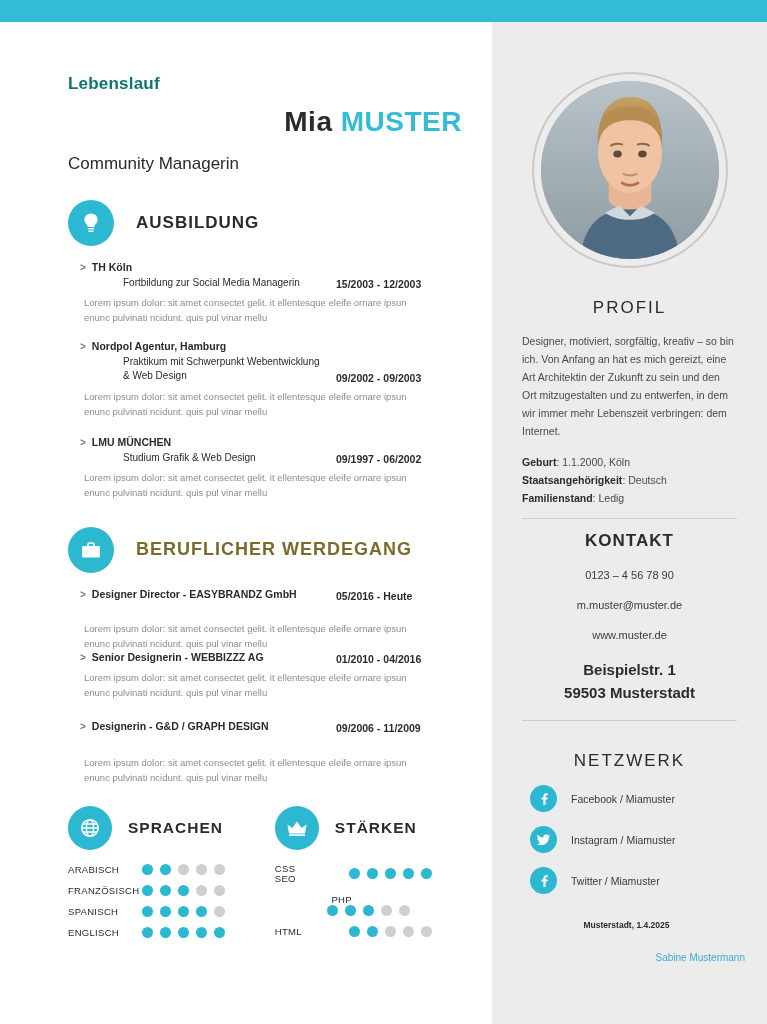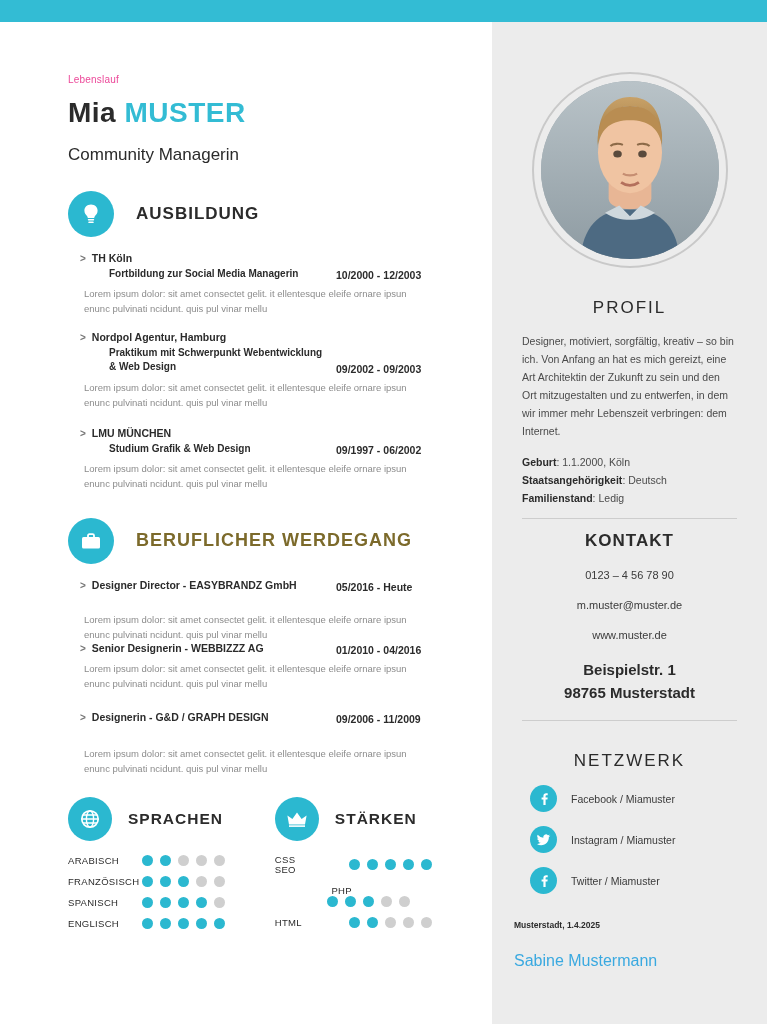--- a/index.html
+++ b/index.html
@@ -45,32 +45,33 @@
   .right-col {
     width: 275px;
     background: #ececec;
     position: relative;
     box-sizing: border-box;
     padding: 22px 22px 0 22px;
   }
 
   
   .label-lebenslauf {
-    font-size: 10px;
-    font-weight: normal;
-    color: #ec4899;
+    font-size: 17px;
+    font-weight: bold;
+    color: #0f766e;
     letter-spacing: .2px;
     margin: 22px 0 2px 0;
   }
   .name-line {
     font-size: 28px;
     font-weight: bold;
     color: #2b2b2b;
     margin: 12px 0 16px 0;
     letter-spacing: .5px;
+    text-align: right;
   }
   .name-line .last {
     color: #33bcd4;
   }
   .job-title {
     font-size: 17px;
     color: #2b2b2b;
     margin: 0 0 26px 0;
   }
 
@@ -119,24 +120,24 @@
     margin-right: 6px;
   }
   .entry-title {
     font-size: 10.5px;
     font-weight: bold;
     color: #2b2b2b;
     line-height: 1.45;
   }
   .entry-sub {
     font-size: 10px;
-    font-weight: bold;
+    font-weight: normal;
     color: #2b2b2b;
     line-height: 1.45;
-    margin-left: 0;
+    margin-left: 14px;
     padding-left: 29px;
   }
   .entry-date {
     flex: none;
     font-size: 10.5px;
     font-weight: bold;
     color: #2b2b2b;
     width: 120px;
     text-align: left;
     padding-left: 6px;
@@ -272,30 +273,30 @@
     display: flex;
     align-items: center;
     justify-content: center;
     flex: none;
   }
   .net-label {
     font-size: 10.5px;
     color: #3a3a3a;
   }
   .date-line {
-    text-align: left;
+    text-align: center;
     font-size: 8.5px;
     font-weight: bold;
     color: #2b2b2b;
     margin-top: 26px;
     padding-right: 6px;
   }
   .signature {
-    text-align: left;
-    font-size: 16px;
+    text-align: right;
+    font-size: 10px;
     color: #3aa9e0;
     margin-top: 22px;
   }
 </style>
 </head>
 <body>
 
 <div class="page">
 
   <div class="top-bar"></div>
@@ -322,21 +323,21 @@
           </div>
           <div class="section-title">AUSBILDUNG</div>
         </div>
 
         <div class="entry">
           <div class="entry-row">
             <div class="entry-left">
               <div class="entry-title"><span class="chev">&gt;</span><span>TH Köln</span></div>
               <div class="entry-sub">Fortbildung zur Social Media Managerin</div>
             </div>
-            <div class="entry-date">10/2000 - 12/2003</div>
+            <div class="entry-date">15/2003 - 12/2003</div>
           </div>
           <div class="entry-desc">Lorem ipsum dolor: sit amet consectet gelit. it ellentesque eleife ornare ipsun enunc pulvinati ncidunt. quis pul vinar mellu</div>
         </div>
 
         <div class="entry" style="margin-top:14px;">
           <div class="entry-row">
             <div class="entry-left">
               <div class="entry-title"><span class="chev">&gt;</span><span>Nordpol Agentur, Hamburg</span></div>
               <div class="entry-sub" style="white-space:pre-line;">Praktikum mit Schwerpunkt Webentwicklung
 &amp; Web Design</div>
@@ -552,21 +553,21 @@
       <div class="hr"></div>
 
       <div class="r-title kontakt">KONTAKT</div>
 
       <div class="contact-line">0123 – 4 56 78 90</div>
       <div class="contact-line">m.muster@muster.de</div>
       <div class="contact-line">www.muster.de</div>
 
       <div class="addr">
         <div>Beispielstr. 1</div>
-        <div>98765 Musterstadt</div>
+        <div>59503 Musterstadt</div>
       </div>
 
       <div class="hr" style="margin-top:16px;"></div>
 
       <div class="r-title">NETZWERK</div>
 
       <div class="net-item">
         <div class="net-circ">
           <svg width="14" height="14" viewBox="0 0 14 14">
               <path d="M8.6 13V7.6h1.8l.3-2.1H8.6V4.2c0-.6.2-1 1-1h1.1V1.3C10.4 1.2 9.8 1.2 9.1 1.2c-1.6 0-2.7 1-2.7 2.8v1.5H4.6v2.1h1.8V13z" fill="#ffffff"></path>

